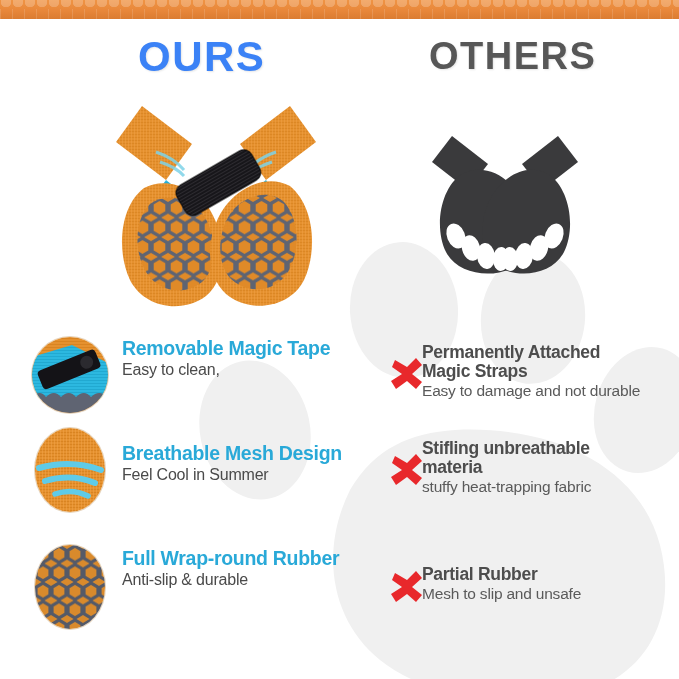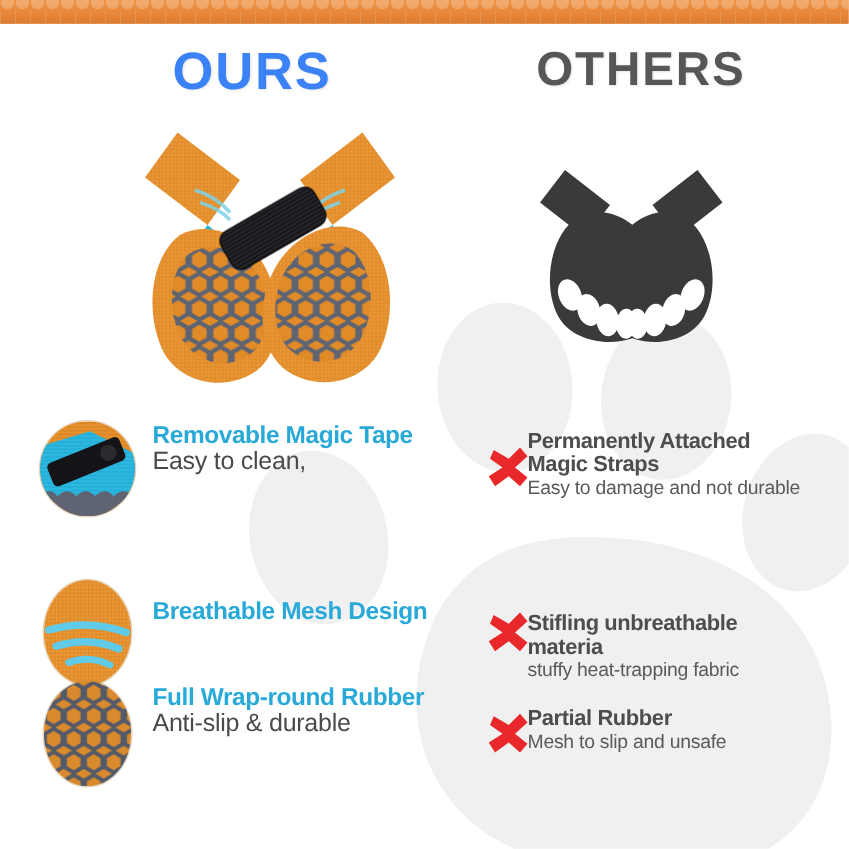--- a/index.html
+++ b/index.html
@@ -51,59 +51,59 @@
 
   
   #hero-ours{ position:absolute; left:100px; top:100px; width:232px; height:222px; z-index:2; }
   #hero-others{ position:absolute; left:422px; top:128px; width:165px; height:158px; z-index:2; }
 
   
   .feature-row{
     position:absolute; left:0; width:679px; height:92px; z-index:3;
   }
   #row-0{ top:335px; }
-  #row-1{ top:464px; }
+  #row-1{ top:428px; }
   #row-2{ top:545px; }
 
   .icon-circle{
     position:absolute; left:32px; top:2px;
     width:76px; height:76px; border-radius:50%;
     overflow:hidden;
     box-shadow:0 0 0 1px rgba(180,130,60,.35);
   }
   #row-1 .icon-circle, #row-2 .icon-circle{
     width:70px; height:84px; border-radius:50%; left:35px; top:0px;
   }
 
   .ours-text{
     position:absolute; left:122px; top:4px; width:268px;
   }
   .ours-title{
     color:#29a9d8; font-weight:bold; font-size:19.5px;
     letter-spacing:-0.3px; line-height:22px; white-space:nowrap;
   }
   .ours-sub{
-    color:#4a4a4a; font-size:20px; line-height:21px; letter-spacing:-0.2px;
+    color:#4a4a4a; font-size:16px; line-height:21px; letter-spacing:-0.2px;
   }
   #row-0 .ours-text{ top:2px; }
   #row-1 .ours-text{ top:14px; }
   #row-2 .ours-text{ top:2px; }
 
   .x-icon{
     position:absolute; left:389px; width:36px; height:36px;
   }
   #row-0 .x-icon{ top:21px; }
   #row-1 .x-icon{ top:24px; }
   #row-2 .x-icon{ top:24px; }
 
   .others-text{
     position:absolute; left:422px; width:252px;
   }
   #row-0 .others-text{ top:8px; }
-  #row-1 .others-text{ top:11px;margin-top:14px; }
+  #row-1 .others-text{ top:11px; }
   #row-2 .others-text{ top:20px; }
   .others-title{
     color:#4d4d4d; font-weight:bold; font-size:17.5px;
     line-height:19px; letter-spacing:-0.3px;
   }
   .others-sub{
     color:#5a5a5a; font-size:15.5px; line-height:18px; letter-spacing:-0.2px;
     margin-top:1px;
   }
 </style>
@@ -263,20 +263,21 @@
         </pattern>
       </defs>
       <rect width="70" height="84" fill="url(#ic1o)"></rect>
       <path d="M4 40 q32 -9 62 2" stroke="#5fcbe8" stroke-width="6" fill="none" stroke-linecap="round"></path>
       <path d="M10 53 q26 -8 50 2" stroke="#5fcbe8" stroke-width="6" fill="none" stroke-linecap="round"></path>
       <path d="M20 66 q17 -6 33 2" stroke="#5fcbe8" stroke-width="5.5" fill="none" stroke-linecap="round"></path>
     </svg>
   </div>
   <div class="ours-text">
     <div class="ours-title">Breathable Mesh Design</div>
+    <div class="ours-sub">Feel Cool in Summer</div>
   </div>
   <svg class="x-icon" viewBox="0 0 36 36">
     <path d="M6 4 L3 11 L13 18 L2 25 L7 33 L18 25 L27 33 L33 26 L23 18 L33 9 L27 2 L18 11 Z" fill="#e8282b"></path>
   </svg>
   <div class="others-text">
     <div class="others-title">Stifling unbreathable</div>
     <div class="others-title">materia</div>
     <div class="others-sub">stuffy heat-trapping fabric</div>
   </div>
 </div>

